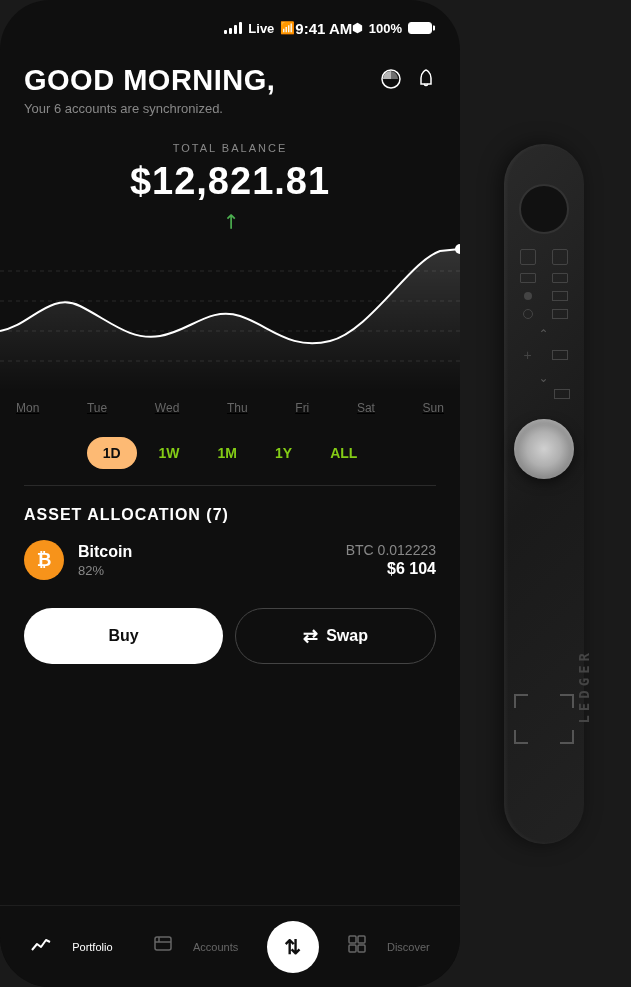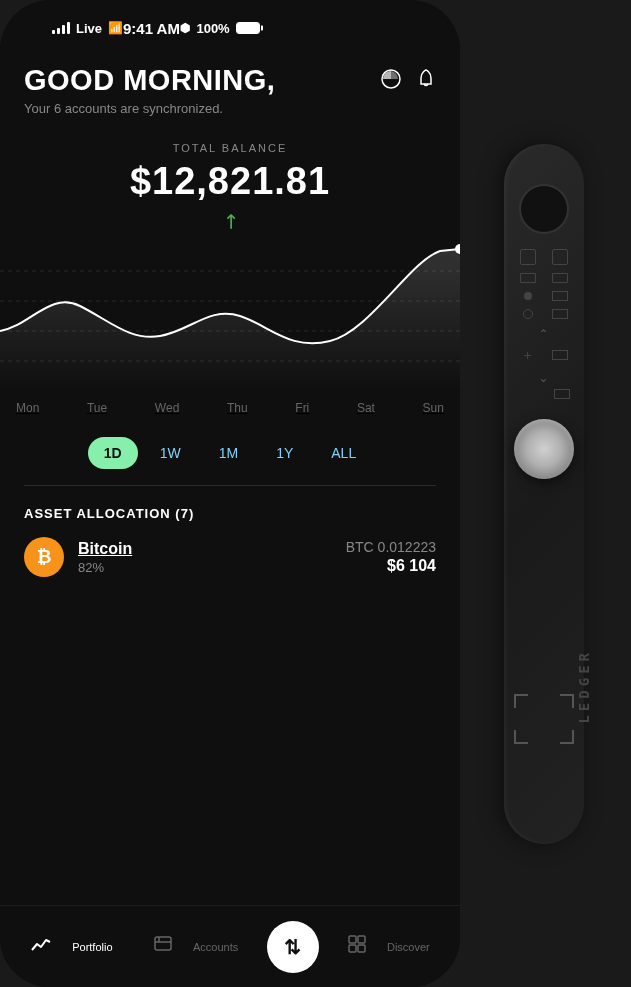--- a/index.html
+++ b/index.html
@@ -20,21 +20,21 @@
       background: #0f0f0f;
       border-radius: 50px;
       overflow: hidden;
       position: relative;
       display: flex;
       flex-direction: column;
     }
 
     .status-bar {
       display: flex;
-      justify-content: flex-start;
+      justify-content: flex-end;
       align-items: center;
       padding: 12px 28px 0;
       height: 44px;
       flex-shrink: 0;
       margin-left: 24px;
     }
 
     .status-left {
       display: flex;
       align-items: center;
@@ -207,45 +207,45 @@
       gap: 6px;
       padding: 16px 24px;
       flex-shrink: 0;
     }
 
     .filter-btn {
       padding: 8px 16px;
       border-radius: 20px;
       border: none;
       background: transparent;
-      color: #7dd3fc;
+      color: #84cc16;
       font-size: 14px;
-      font-weight: 400;
+      font-weight: 700;
       cursor: pointer;
     }
 
     .filter-btn.active {
-      background: #86efac;
+      background: #fdba74;
       color: #0f0f0f;
       font-weight: 700;
     }
 
     .divider {
       height: 1px;
       background: #2a2a2a;
       margin: 0 24px;
     }
 
     .asset-section {
       padding: 20px 24px 12px;
       flex-shrink: 0;
     }
 
     .section-title {
-      font-size: 13px;
+      font-size: 16px;
       font-weight: 700;
       color: white;
       letter-spacing: 1px;
       text-transform: uppercase;
     }
 
     .asset-item {
       display: flex;
       align-items: center;
       justify-content: space-between;
@@ -268,21 +268,20 @@
       justify-content: center;
       font-size: 18px;
       font-weight: 700;
       color: white;
     }
 
     .asset-name {
       font-size: 16px;
       font-weight: 700;
       color: white;
-      text-decoration: underline;
     }
 
     .asset-pct {
       font-size: 13px;
       color: #888;
       margin-top: 2px;
     }
 
     .asset-right {
       text-align: right;
@@ -558,20 +557,27 @@
             <div class="asset-pct">82%</div>
           </div>
         </div>
         <div class="asset-right">
           <div class="asset-amount">BTC 0.012223</div>
           <div class="asset-value">$6 104</div>
         </div>
       </div>
     </div>
 
+    <div class="action-buttons">
+      <button class="btn-buy">Buy</button>
+      <button class="btn-swap">
+        <span style="font-size:18px">⇄</span>
+        <span>Swap</span>
+      </button>
+    </div>
 
   </div>
 
   <div class="bottom-nav">
     <div class="nav-item">
       <span class="nav-icon active">
         <svg width="22" height="20" viewBox="0 0 22 20" fill="none">
           <polyline points="2,16 7,10 11,13 16,6 20,8" stroke="white" stroke-width="2" fill="none" stroke-linejoin="round"></polyline>
         </svg>
       </span>

